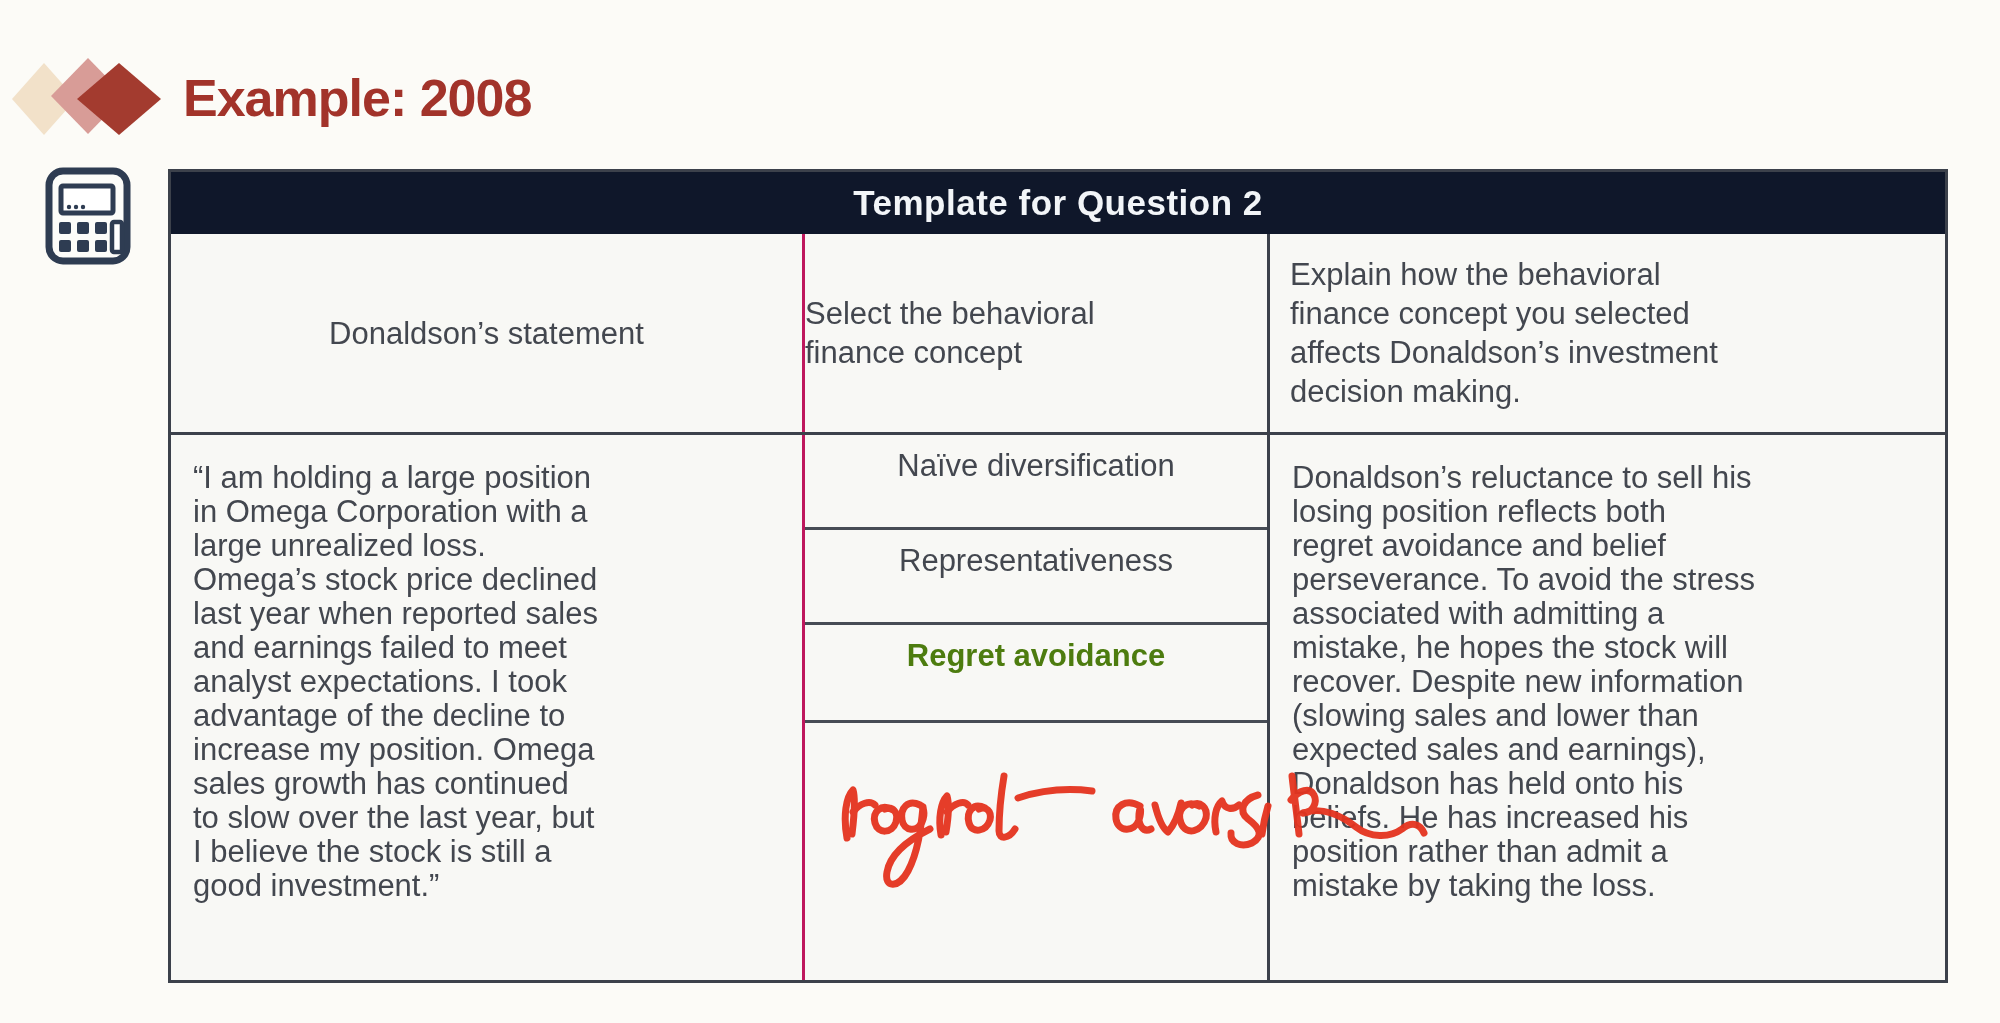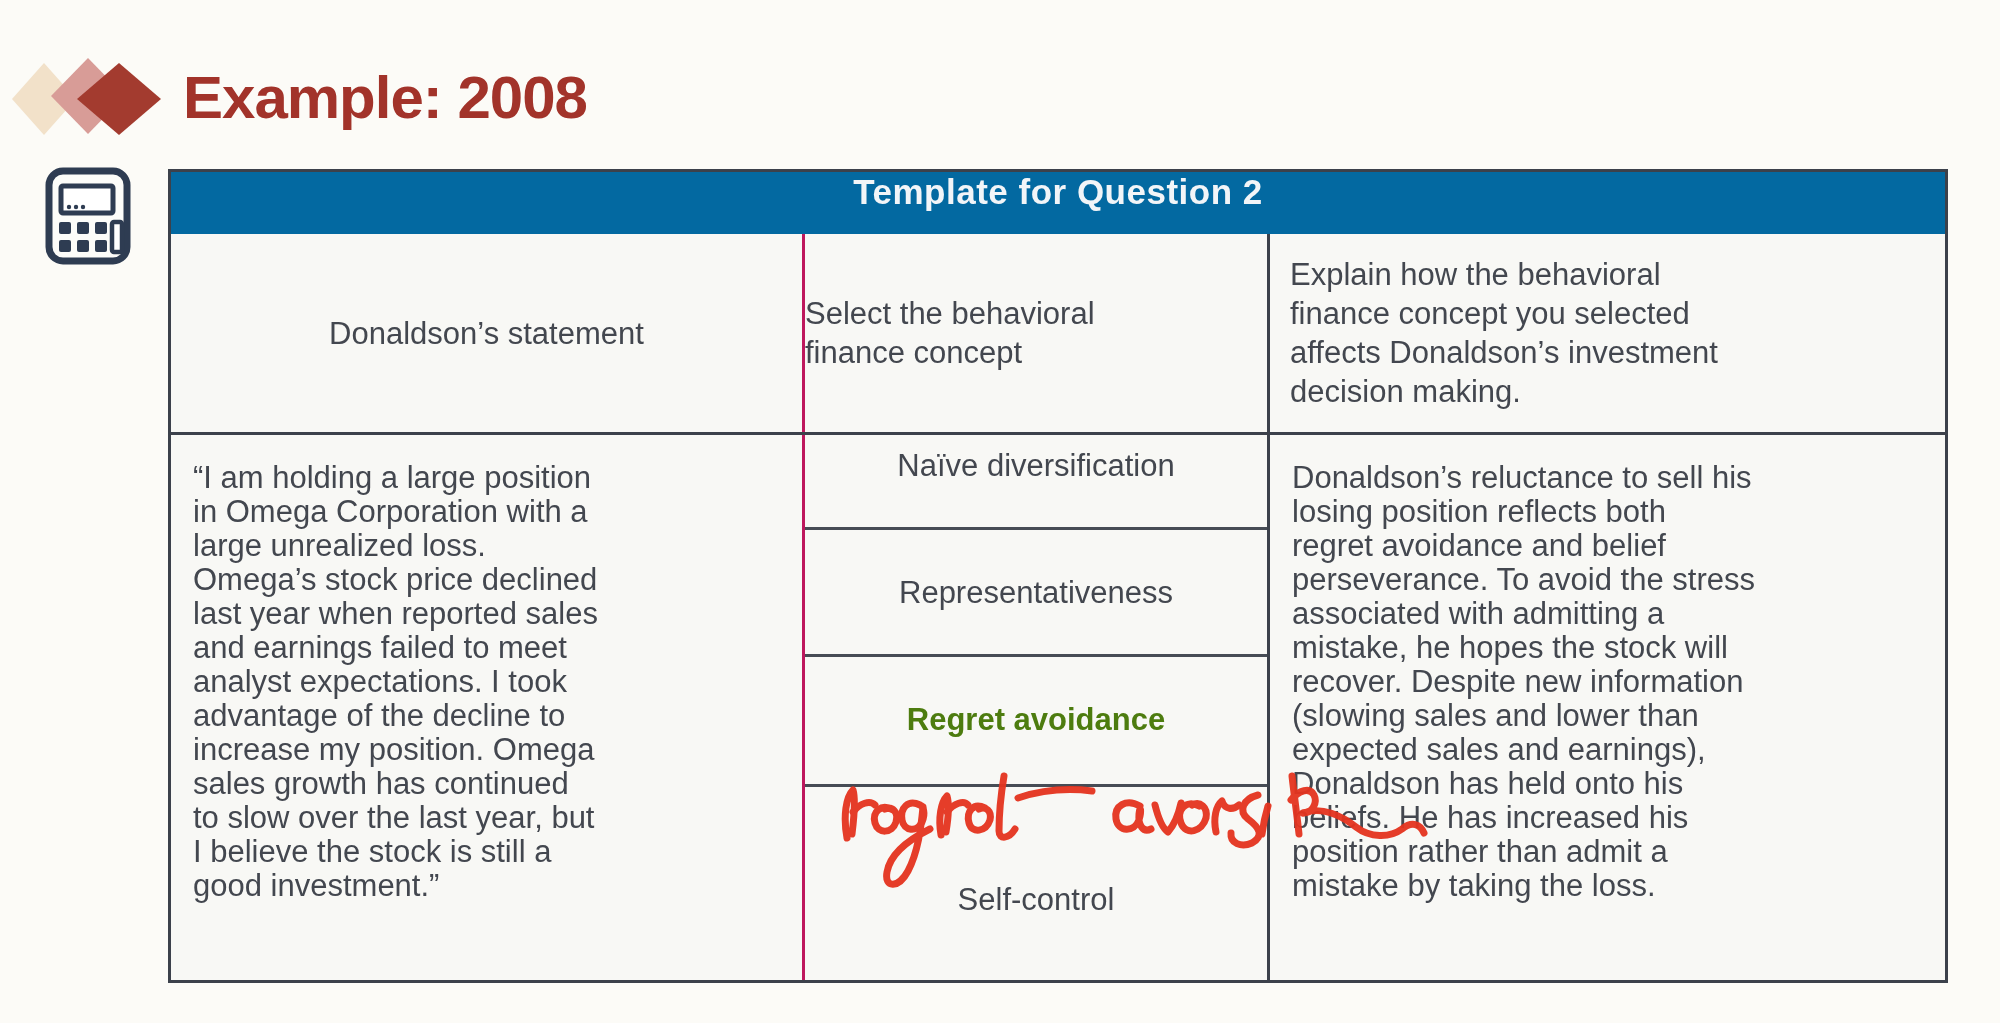--- a/index.html
+++ b/index.html
@@ -7,35 +7,35 @@
     width:2000px;height:1023px;
     background:#fcfbf7;
     font-family:"Liberation Sans","DejaVu Sans",sans-serif;
     overflow:hidden;
   }
   .slide{position:relative;width:2000px;height:1023px;background:#fcfbf7;}
 
   
   .slide-title{
     position:absolute;left:183px;top:66px;margin:0;
-    font-size:60px;line-height:64px;font-weight:800;
+    font-size:52px;line-height:64px;font-weight:800;
     color:#a2332a;letter-spacing:-1px;
   }
   .logo-svg{position:absolute;left:6px;top:53px;}
   .calc-svg{position:absolute;left:44px;top:166px;}
 
   
   .tpl-table{
     position:absolute;left:168px;top:169px;width:1780px;height:814px;
     box-sizing:border-box;border:3px solid #3c414b;
     background:#f8f8f5;display:flex;flex-direction:column;
   }
   .tbar{
-    height:62px;flex:0 0 62px;background:#0369a1;
-    display:flex;align-items:flex-start;justify-content:center;
+    height:62px;flex:0 0 62px;background:#0f172a;
+    display:flex;align-items:center;justify-content:center;
   }
   .tbar span{
     color:#f2f5f8;font-size:35px;font-weight:bold;letter-spacing:.5px;
   }
   .trow{display:flex;flex-direction:row;min-height:0;}
   .thead-row{flex:0 0 201px;border-bottom:3px solid #3c414b;box-sizing:border-box;}
   .tbody-row{flex:1 1 auto;}
   .cell{box-sizing:border-box;min-width:0;color:#43474f;}
   .c1{flex:0 0 634px;border-right:3px solid #be185d;}
   .c2{flex:0 0 465px;border-right:3px solid #3c414b;}
@@ -44,21 +44,21 @@
   .hc{display:flex;align-items:center;}
   .hc p{margin:0;font-size:31px;line-height:39px;white-space:pre-line;}
   .hc1{justify-content:center;}
   .hc2 p{}
   .hc3 p{padding-left:20px;}
 
   .body-text{margin:0;padding:26px 16px 0 22px;font-size:31px;line-height:34px;white-space:pre-line;}
   .c3 .body-text{}
 
   
-  .options-cell{display:flex;flex-direction:column;gap:32px;}
+  .options-cell{display:flex;flex-direction:column;}
   .opt{
     box-sizing:border-box;text-align:center;
     font-size:31px;padding-top:13px;
     border-bottom:3px solid #474c55;
   }
   .opt-0{flex:0 0 95px;}
   .opt-1{flex:0 0 93px;}
   .opt-2{flex:0 0 95px;}
   .opt-3{flex:0 0 98px;font-weight:bold;color:#4d7c0f;}
   .opt-4{flex:1 1 auto;border-bottom:none;display:flex;align-items:center;justify-content:center;padding-top:0;}
@@ -129,21 +129,20 @@
 sales growth has continued
 to slow over the last year, but
 I believe the stock is still a
 good investment.”</p>
       </div>
 
       <div class="cell c2 options-cell">
         <div class="opt opt-0">Naïve diversification</div>
         <div class="opt opt-2">Representativeness</div>
         <div class="opt opt-3">Regret avoidance</div>
-        <div class="opt opt-4">Self-control</div>
       </div>
 
       <div class="cell c3">
         <p class="body-text">Donaldson’s reluctance to sell his
 losing position reflects both
 regret avoidance and belief
 perseverance. To avoid the stress
 associated with admitting a
 mistake, he hopes the stock will
 recover. Despite new information

